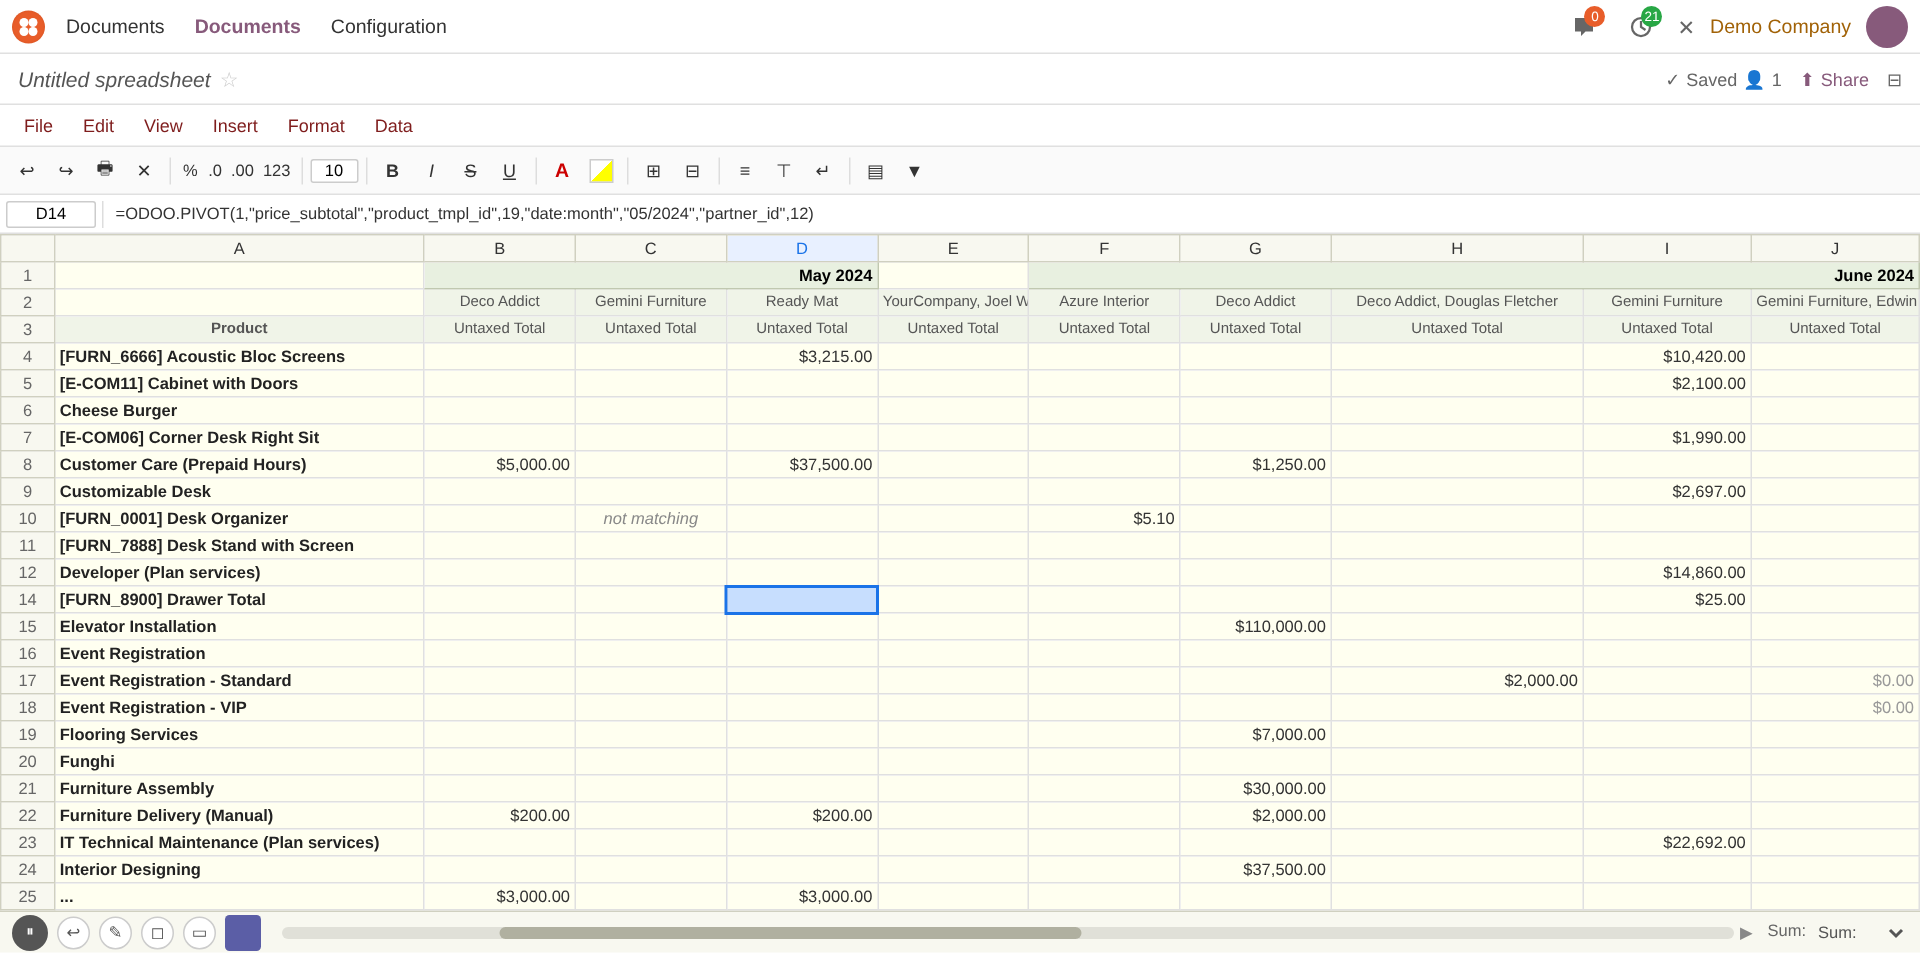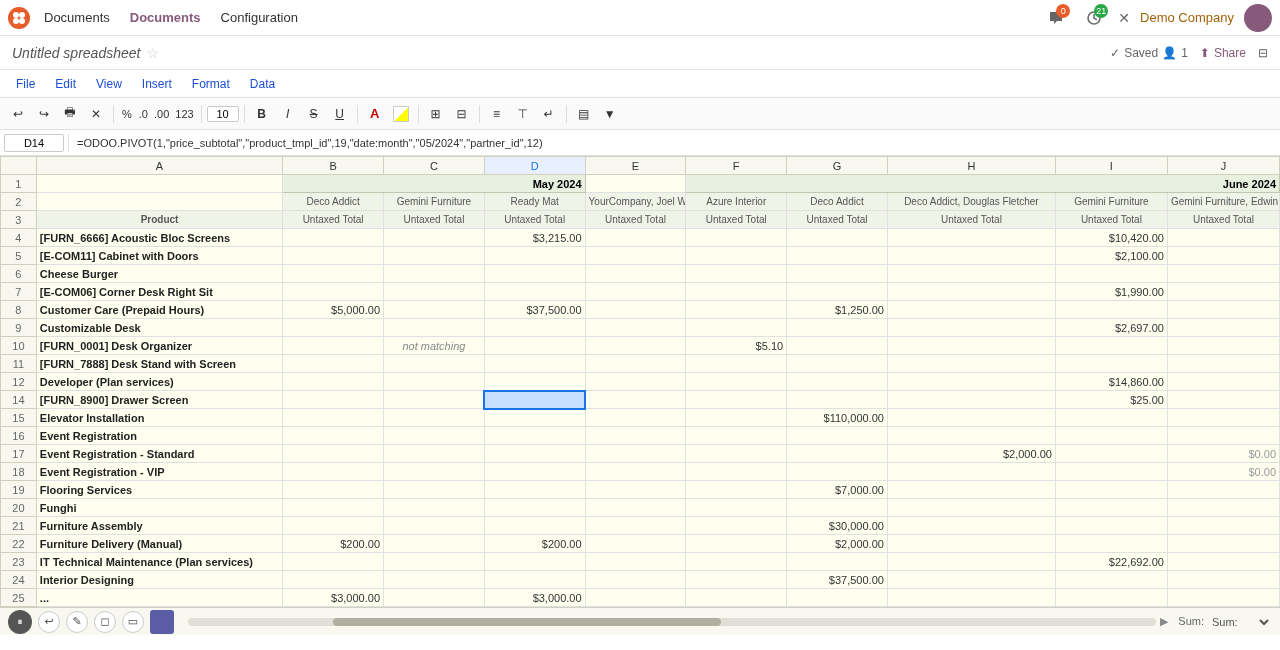--- a/index.html
+++ b/index.html
@@ -23,21 +23,21 @@
     #docbar-left { display: flex; align-items: center; gap: 6px; }
     .doc-title { font-size: 14px; color: #555; font-style: italic; }
     .star-icon { color: #ccc; cursor: pointer; font-size: 14px; }
     #docbar-right { display: flex; align-items: center; gap: 12px; }
     .saved-info { display: flex; align-items: center; gap: 4px; color: #666; font-size: 12px; }
     .share-btn { display: flex; align-items: center; gap: 4px; color: #875a7b; font-size: 12px; cursor: pointer; font-weight: 500; }
     .filter-icon { color: #666; cursor: pointer; }
 
     
     #menubar { display: flex; align-items: center; height: 28px; padding: 0 8px; border-bottom: 1px solid #e0e0e0; gap: 4px; }
-    .menu-item { font-size: 12px; color: #1d4ed8; padding: 2px 8px; cursor: pointer; border-radius: 3px; }
+    .menu-item { font-size: 12px; color: #7f1d1d; padding: 2px 8px; cursor: pointer; border-radius: 3px; }
 
     
     #toolbar { display: flex; align-items: center; height: 32px; padding: 0 6px; border-bottom: 1px solid #e0e0e0; background: #fafafa; gap: 2px; }
     .tb-btn { width: 24px; height: 24px; display: flex; align-items: center; justify-content: center; cursor: pointer; border-radius: 3px; border: none; background: transparent; font-size: 12px; color: #333; }
     .tb-divider { width: 1px; height: 18px; background: #ddd; margin: 0 3px; }
     .tb-pct { font-size: 11px; color: #333; padding: 0 3px; }
     .tb-decimals { font-size: 11px; color: #333; padding: 0 2px; }
     .tb-font-size { font-size: 11px; border: 1px solid #ccc; padding: 1px 4px; border-radius: 2px; width: 32px; text-align: center; cursor: pointer; }
     .tb-bold { font-weight: bold; }
     .tb-italic { font-style: italic; }
@@ -367,21 +367,21 @@
         <td class="num-val"></td>
         <td class="num-val"></td>
         <td class="num-val"></td>
         <td class="num-val"></td>
         <td class="num-val"></td>
         <td class="num-val">$14,860.00</td>
         <td class="num-val"></td>
       </tr>
       <tr>
         <td class="row-header">14</td>
-        <td class="product-col">[FURN_8900] Drawer Screen</td>
+        <td class="product-col">[FURN_8900] Drawer Total</td>
         <td class="num-val"></td>
         <td class="num-val"></td>
         <td class="selected"></td>
         <td class="num-val"></td>
         <td class="num-val"></td>
         <td class="num-val"></td>
         <td class="num-val"></td>
         <td class="num-val">$25.00</td>
         <td class="num-val"></td>
       </tr>

